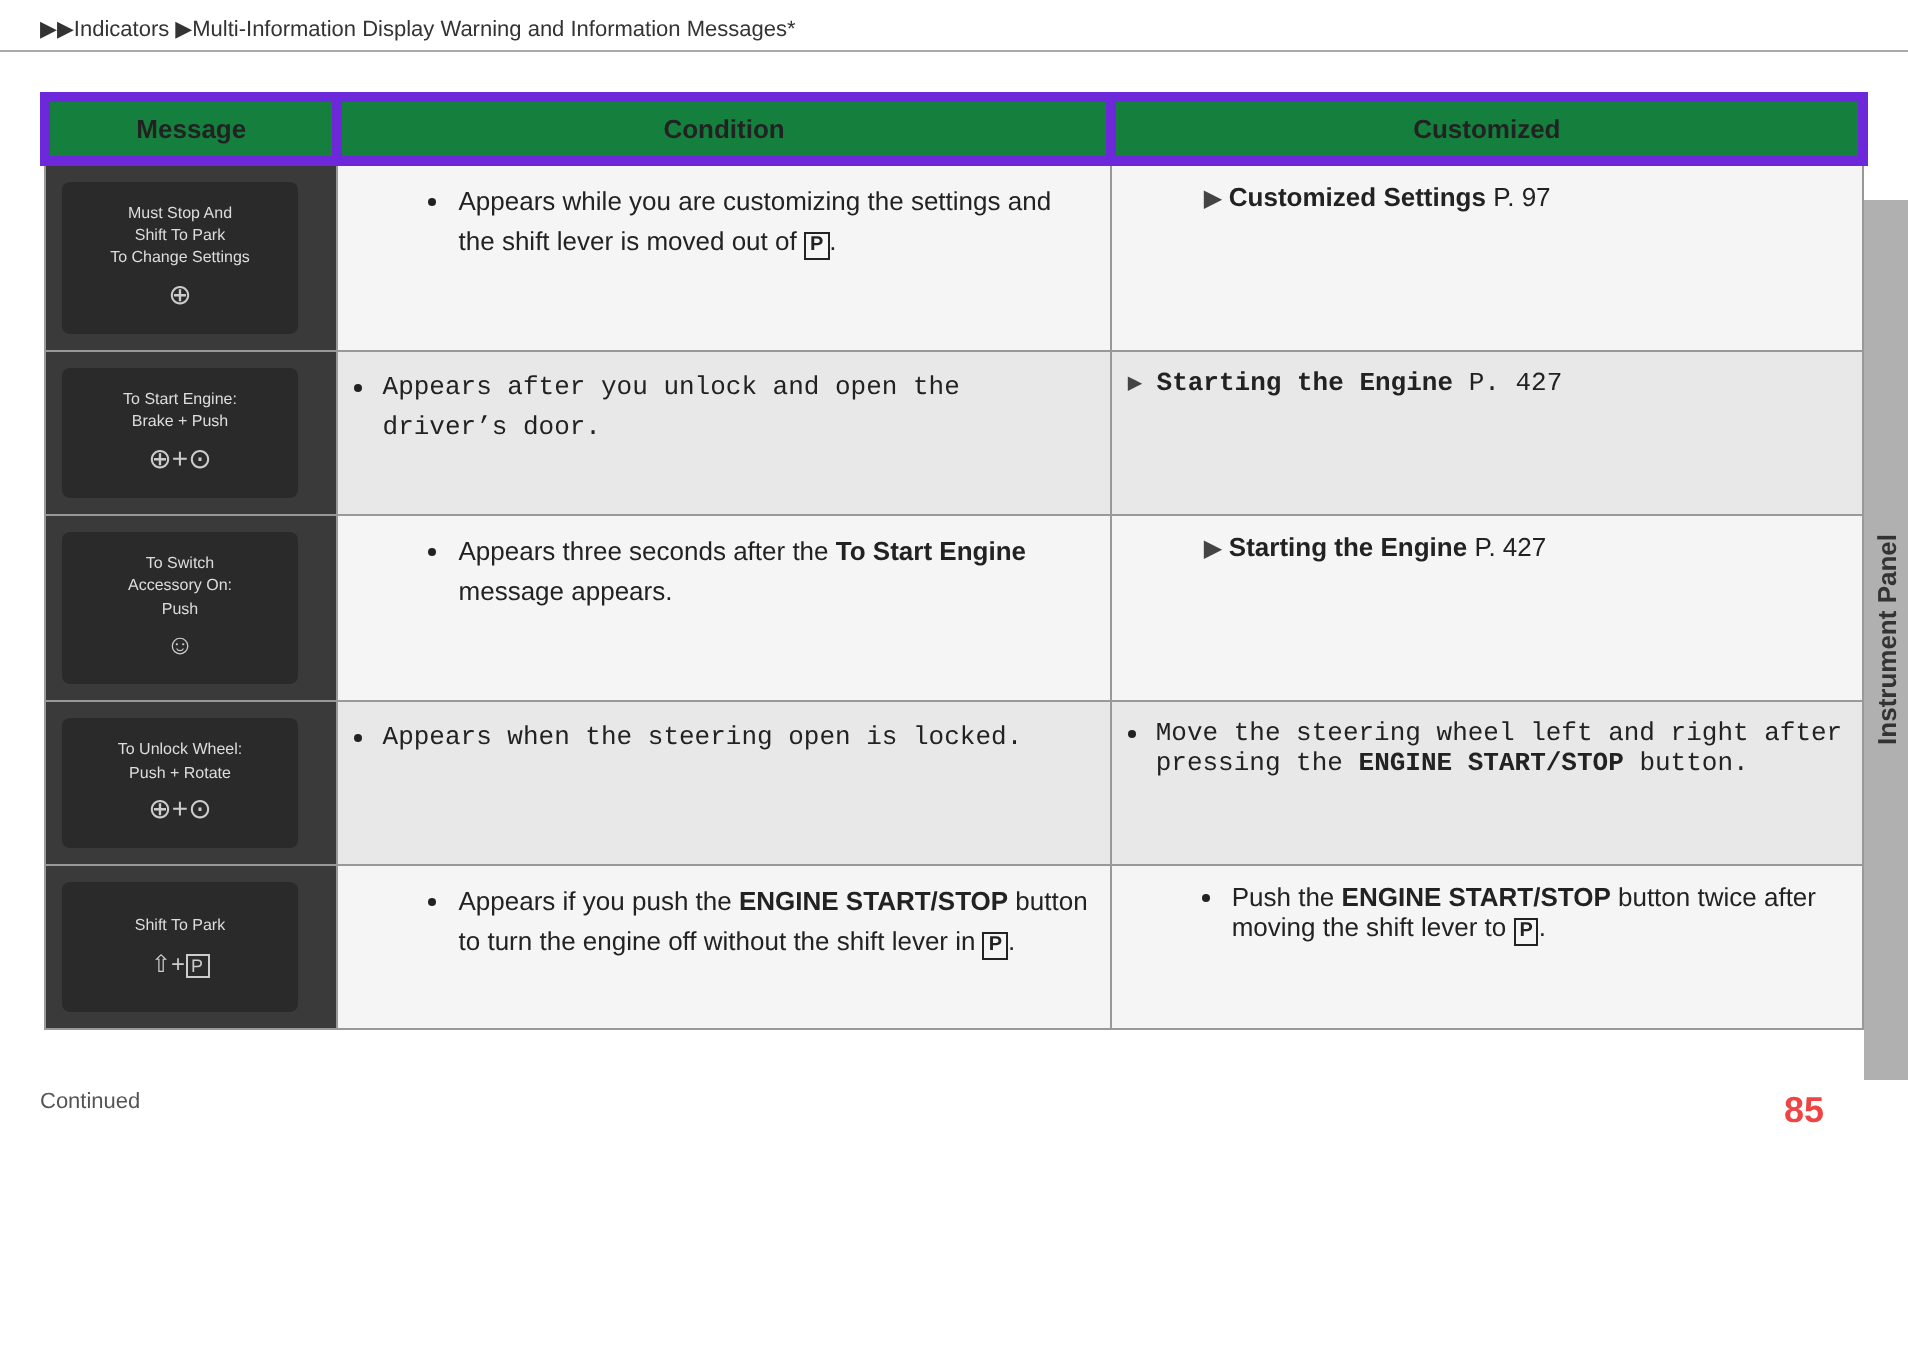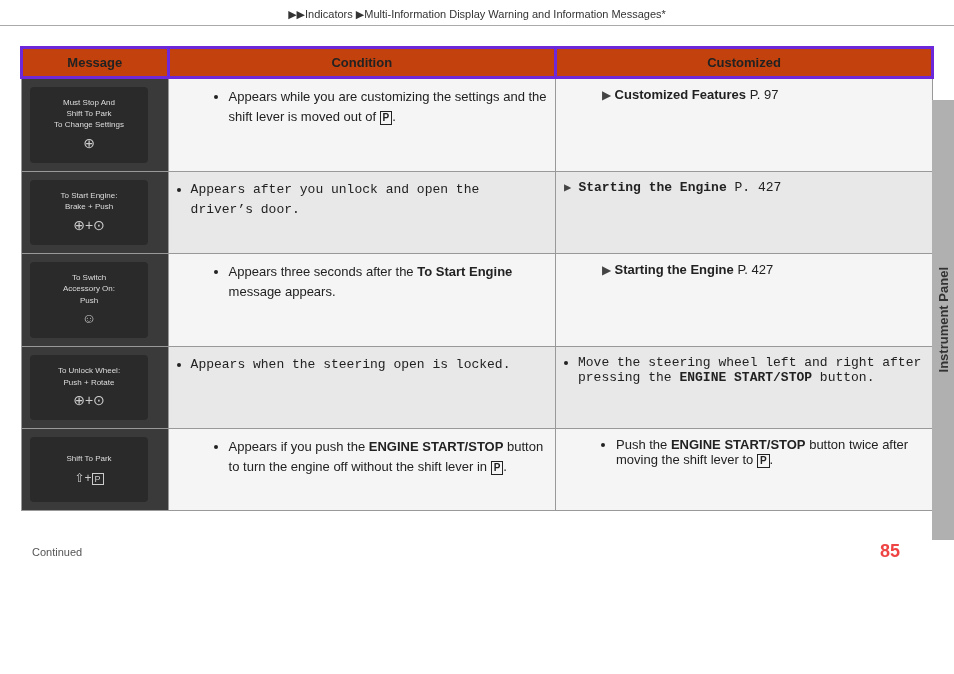--- a/index.html
+++ b/index.html
@@ -7,41 +7,41 @@
       font-family: Arial, sans-serif;
       font-size: 13px;
       background: #fff;
       width: 954px;
       min-height: 674px;
       position: relative;
       color: #222;
     }
 
     .top-nav {
-      text-align: center;
+      text-align: left;
       font-size: 11px;
       color: #333;
       padding: 8px 20px 4px 20px;
       border-bottom: 1px solid #aaa;
     }
 
     .page-content {
       padding: 10px 20px 20px 20px;
     }
 
     
     .main-table {
       width: 100%;
       border-collapse: collapse;
       margin-top: 10px;
     }
 
     .main-table thead tr th {
-      background: #c2410c;
-      border: 3px solid #6d28d9;
+      background: #15803d;
+      border: 5px solid #6d28d9;
       padding: 6px 10px;
       text-align: center;
       font-weight: bold;
       font-size: 13px;
     }
 
     .main-table thead tr th:first-child {
       width: 140px;
     }
     .main-table thead tr th:nth-child(2) {
@@ -159,22 +159,22 @@
       font-weight: bold;
     }
 
     .page-ref {
       font-weight: normal;
     }
 
     .bottom-bar {
       display: flex;
       justify-content: space-between;
-      align-items: center;
-      padding: 10px 32px;
+      align-items: flex-start;
+      padding: 10px 20px;
       margin-right: 22px;
     }
 
     .continued-text {
       font-size: 11px;
       color: #555;
     }
 
     .page-number {
       font-size: 18px;
@@ -208,21 +208,21 @@
             <div class="display-line">To Change Settings</div>
             <div class="display-icon">⊕</div>
           </div>
         </td>
         <td class="cond-cell">
           <ul>
             <li>Appears while you are customizing the settings and the shift lever is moved out of <span class="p-box">P</span>.</li>
           </ul>
         </td>
         <td class="expl-cell">
-          <span class="link-arrow">▶ </span><span class="ref-link">Customized Features</span> <span class="page-ref">P. 97</span>
+          <span class="link-arrow">▶ </span><span class="ref-link">Customized Settings</span> <span class="page-ref">P. 97</span>
         </td>
       </tr>
 
       <tr class="row-dark">
         <td class="img-cell">
           <div class="car-display">
             <div class="display-line">To Start Engine:</div>
             <div class="display-line">Brake + Push</div>
             <div class="display-icon">⊕+⊙</div>
           </div>

